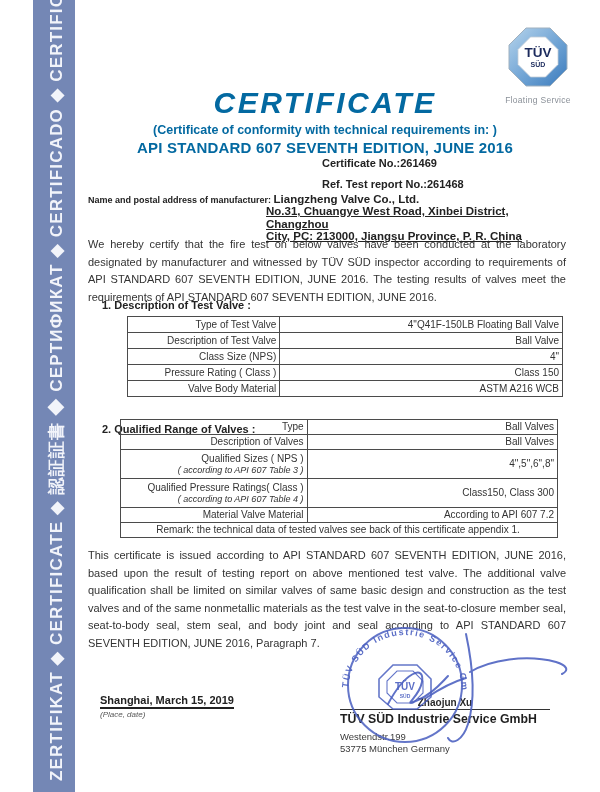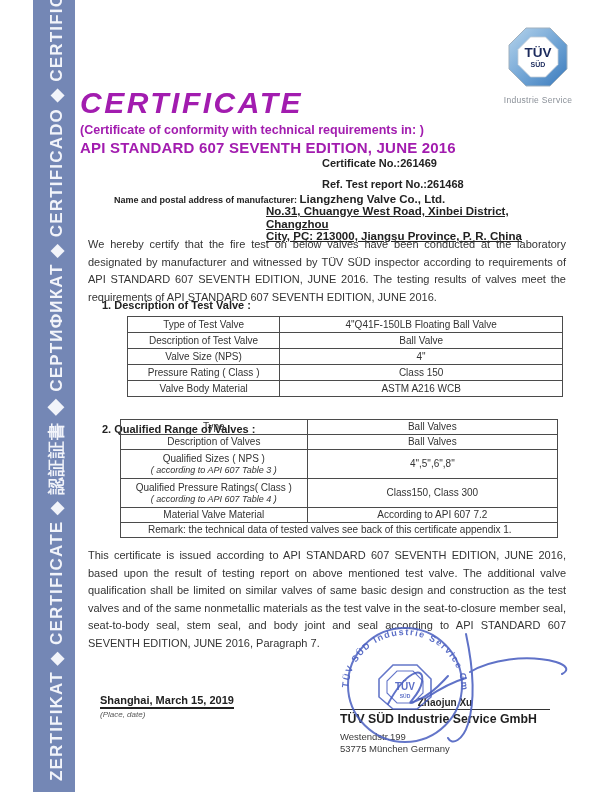--- a/index.html
+++ b/index.html
@@ -11,57 +11,57 @@
   .band { position:absolute; left:33px; top:0; width:42px; height:792px; background:#7487b5; }
   .band-text { position:absolute; left:45px; top:781px; transform:rotate(-90deg);
                transform-origin:left top; white-space:nowrap;
                font-size:17px; font-weight:bold; letter-spacing:1.2px; color:#f2f4fa; }
 
   
   .logo-wrap { position:absolute; left:500px; top:26px; width:76px; text-align:center; }
   .logo-caption { font-size:8.5px; color:#8a9098; margin-top:3px; letter-spacing:.3px; }
 
   
-  .header { position:absolute; left:80px; top:86px; width:490px; color:#a21caf; }
+  .header { position:absolute; left:80px; top:86px; width:490px; text-align:center; color:#0369a1; }
   .title { font-size:30px; font-weight:800; font-style:italic; letter-spacing:2.5px; }
   .subtitle { font-size:12.5px; font-weight:bold; margin-top:3px; }
   .standard { font-size:15px; font-weight:bold; margin-top:2px; letter-spacing:.2px; }
 
   .certnos { position:absolute; left:322px; top:157px; font-size:11px; font-weight:bold; color:#222; }
   .certnos div + div { margin-top:9px; }
 
   
   .manu { position:absolute; left:88px; top:193px; width:480px; font-weight:bold; color:#222; }
-  .manu-line1 { font-size:9px;margin-left:26px; }
+  .manu-line1 { font-size:9px; }
   .manu-line1 .manu-name { font-size:11.5px; }
   .manu-extra { margin-left:178px; font-size:11.5px; line-height:12.5px;text-decoration:underline; }
 
   
   .para { position:absolute; left:88px; width:478px; font-size:11px; line-height:17.5px;
           text-align:justify; color:#333; }
   .para1 { top:236px; }
   .para2 { top:547px; }
 
   .sec-title { position:absolute; left:102px; font-size:11px; font-weight:bold; color:#222; }
   .sec1 { top:299px; }
   .sec2 { top:423px; }
 
   
   table { border-collapse:collapse; table-layout:fixed; }
-  td { border:1px solid #4b4b4b; font-size:10px; color:#333; text-align:center;
+  td { border:1px solid #4b4b4b; font-size:10px; color:#333; text-align:right;
        padding:1px 3px; line-height:12px; }
   .t1 { position:absolute; left:127px; top:316px; width:436px; }
   .t1 td { height:16px; }
   .t1 .c1 { width:35%; }
   .t2 { position:absolute; left:120px; top:419px; width:438px; }
   .t2 td { height:15px; }
   .t2 .c1 { width:42.7%; }
   .t2 .tall td { height:29px; }
   .note { font-style:italic; font-size:9px; display:block; line-height:11px; }
-  .remark td { text-align:left; padding-left:27px; }
+  .remark td { text-align:center; padding-left:1px; }
 
   
   .placedate { position:absolute; left:100px; top:690px; }
   .pd-text { display:inline-block; font-size:11px; font-weight:bold; color:#222;
              border-bottom:2px solid #222; padding-bottom:1px; }
   .pd-caption { font-size:8px; font-style:italic; color:#555; margin-top:1px; }
 
   .sigblock { position:absolute; left:340px; top:691px; width:210px; z-index:2; }
   .sig-name { text-align:center; font-size:10px; font-weight:bold; color:#2a2a2a;
               border-bottom:1.5px solid #333; padding-bottom:1px;margin-top:6px; }
@@ -86,21 +86,21 @@
           <stop offset="0" stop-color="#b6d4ec"></stop>
           <stop offset="0.55" stop-color="#6fa3d4"></stop>
           <stop offset="1" stop-color="#3a7abc"></stop>
         </linearGradient>
       </defs>
       <polygon points="20,2 44,2 61,19 61,43 44,60 20,60 3,43 3,19" fill="url(#octg)" stroke="#9fb0bf" stroke-width="1"></polygon>
       <polygon points="24.5,11 39.5,11 52,23.5 52,38.5 39.5,51 24.5,51 12,38.5 12,23.5" fill="#ffffff" stroke="#c2ccd6" stroke-width="0.8"></polygon>
       <text x="32" y="31" text-anchor="middle" font-size="13.5" font-weight="bold" fill="#1b2a5c" font-family="Liberation Sans, sans-serif">TÜV</text>
       <text x="32" y="41" text-anchor="middle" font-size="7" font-weight="bold" fill="#1b2a5c" font-family="Liberation Sans, sans-serif">SÜD</text>
     </svg>
-    <div class="logo-caption">Industrie Service</div>
+    <div class="logo-caption">Floating Service</div>
   </div>
 
   <div class="header">
     <div class="title">CERTIFICATE</div>
     <div class="subtitle">(Certificate of conformity with technical requirements in: )</div>
     <div class="standard">API STANDARD 607 SEVENTH EDITION, JUNE 2016</div>
   </div>
 
   <div class="certnos">
     <div>Certificate No.:261469</div>
@@ -120,21 +120,21 @@
     <tbody>
         <tr>
           <td class="c1">Type of Test Valve</td>
           <td>4"Q41F-150LB Floating Ball Valve</td>
         </tr>
     <tr>
           <td class="c1">Description of Test Valve</td>
           <td>Ball Valve</td>
         </tr>
     <tr>
-          <td class="c1">Valve Size (NPS)</td>
+          <td class="c1">Class Size (NPS)</td>
           <td>4"</td>
         </tr>
     <tr>
           <td class="c1">Pressure Rating ( Class )</td>
           <td>Class 150</td>
         </tr>
     <tr>
           <td class="c1">Valve Body Material</td>
           <td>ASTM A216 WCB</td>
         </tr>

